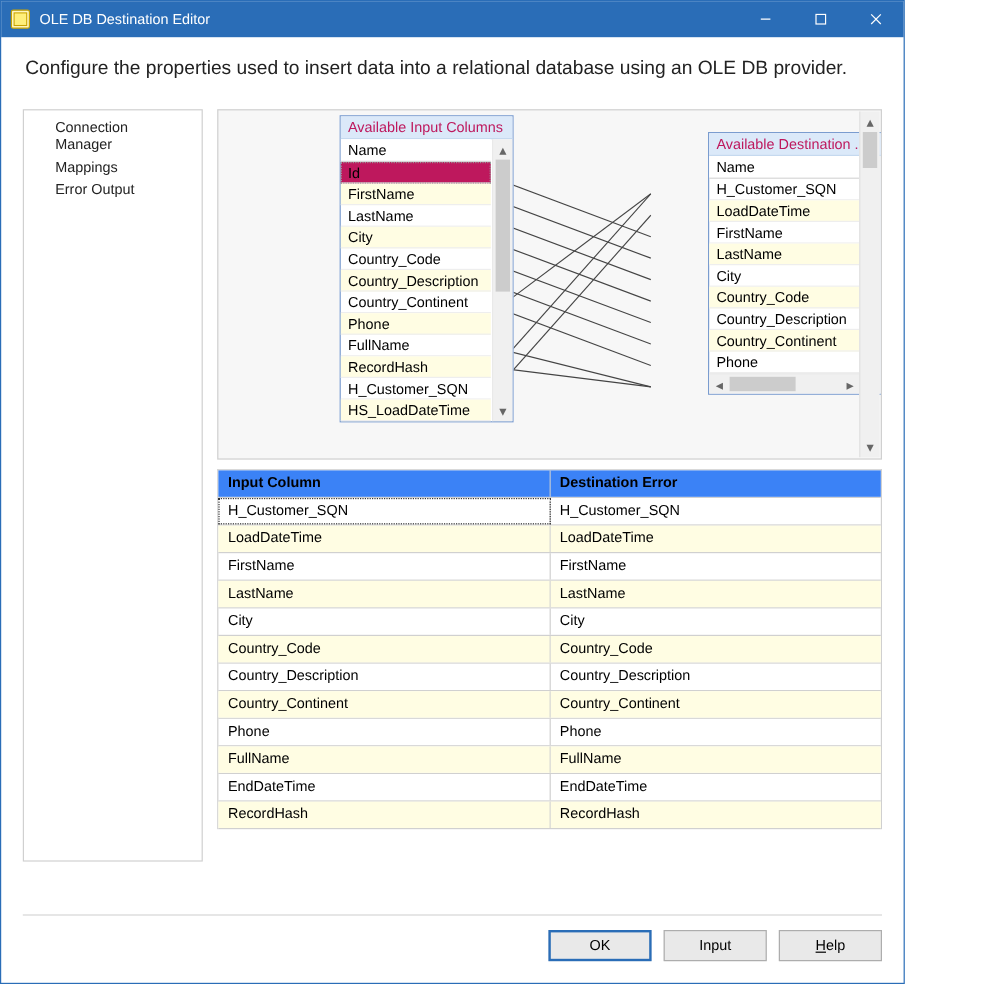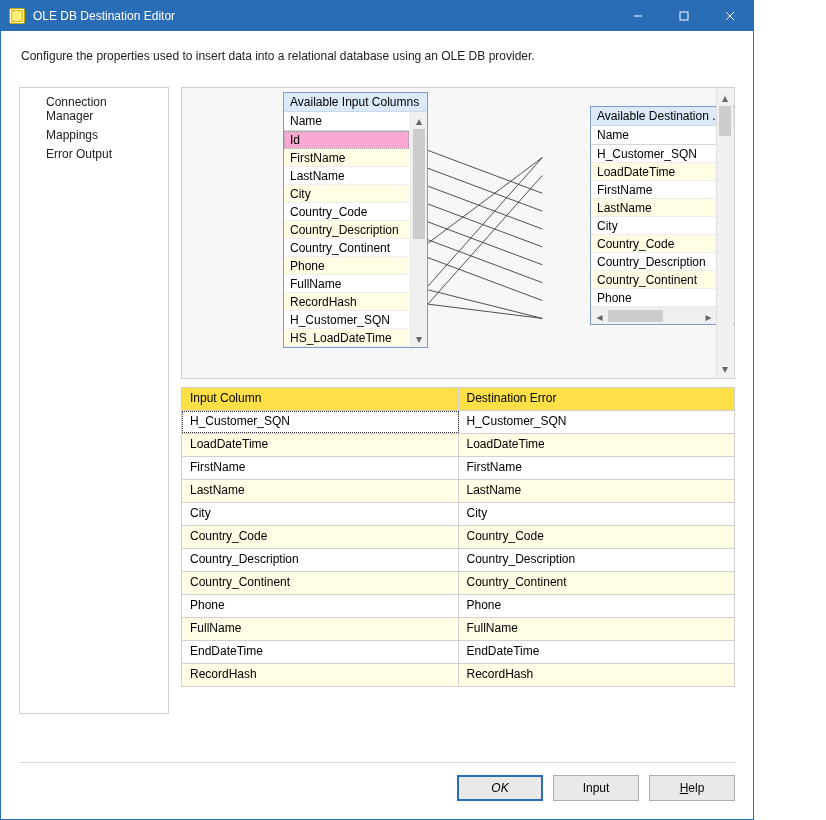--- a/index.html
+++ b/index.html
@@ -41,21 +41,21 @@
   .titlebar .title-text { flex: 1; }
   .titlebar .win-buttons { display: flex; }
   .titlebar .win-btn {
     width: 46px; height: 30px;
     display: flex; align-items: center; justify-content: center;
     color: #fff;
   }
   .titlebar .win-btn svg { width: 10px; height: 10px; }
   .description {
     padding: 18px 20px 24px 20px;
-    font-size: 12px;
+    font-size: 16px;
     color: #222;
   }
   .content {
     flex: 1;
     display: flex;
     padding: 0 18px 0 18px;
     gap: 12px;
     min-height: 0;
   }
   .sidebar {
@@ -108,21 +108,21 @@
   .panel {
     position: absolute;
     width: 145px;
     background: #fff;
     border: 1px solid #7a9ccf;
   }
   .panel.input-panel { left: 101px; top: 4px; }
   .panel.dest-panel  { left: 408px; top: 18px; }
   .panel-title {
     background: #dbe9f9;
-    color: #000000;
+    color: #be185d;
     font-size: 12px;
     padding: 2px 6px;
     border-bottom: 1px solid #c5d9ef;
     white-space: nowrap;
     overflow: hidden;
     text-overflow: ellipsis;
   }
   .panel-body {
     position: relative;
     padding-right: 18px;
@@ -165,43 +165,43 @@
     padding: 2px 6px;
     border-bottom: 1px solid #eee;
     white-space: nowrap;
     overflow: hidden;
     text-overflow: ellipsis;
     height: 18px;
     line-height: 14px;
   }
   .panel-item.ylw { background: #fffde3; }
   .panel-item.selected {
-    background: #f9a8d4;
+    background: #be185d;
     outline: 1px dotted #999;
     outline-offset: -1px;
   }
   svg.lines {
     position: absolute;
     left: 0; top: 0;
     width: 100%; height: 100%;
     pointer-events: none;
   }
   .mapping-grid {
     margin-top: 8px;
     border: 1px solid #d0d0d0;
     border-bottom: none;
   }
   .grid-row {
     display: flex;
     border-bottom: 1px solid #d0d0d0;
     font-size: 12px;
   }
   .grid-row.header .cell {
-    background: #fde047;
-    font-weight: normal;
+    background: #3b82f6;
+    font-weight: bold;
   }
   .grid-row .cell {
     flex: 1;
     padding: 3px 8px;
     border-right: 1px solid #d0d0d0;
     min-height: 22px;
   }
   .grid-row .cell:last-child { border-right: none; }
   .grid-row.ylw .cell { background: #fffde3; }
   .grid-row.selected .cell:first-child {
@@ -222,21 +222,20 @@
     width: 86px; height: 26px;
     border: 1px solid #adadad;
     background: #e9e9e9;
     font-size: 12px;
     display: flex; align-items: center; justify-content: center;
     cursor: pointer;
   }
   .btn.default {
     border: 2px solid #2a6db7;
     background: #e9e9e9;
-    font-style: italic;
   }
   .btn u { text-decoration: underline; }
 </style>
 </head>
 <body>
 
 <div class="window">
 
   <div class="titlebar">
     <div class="icon-box">

